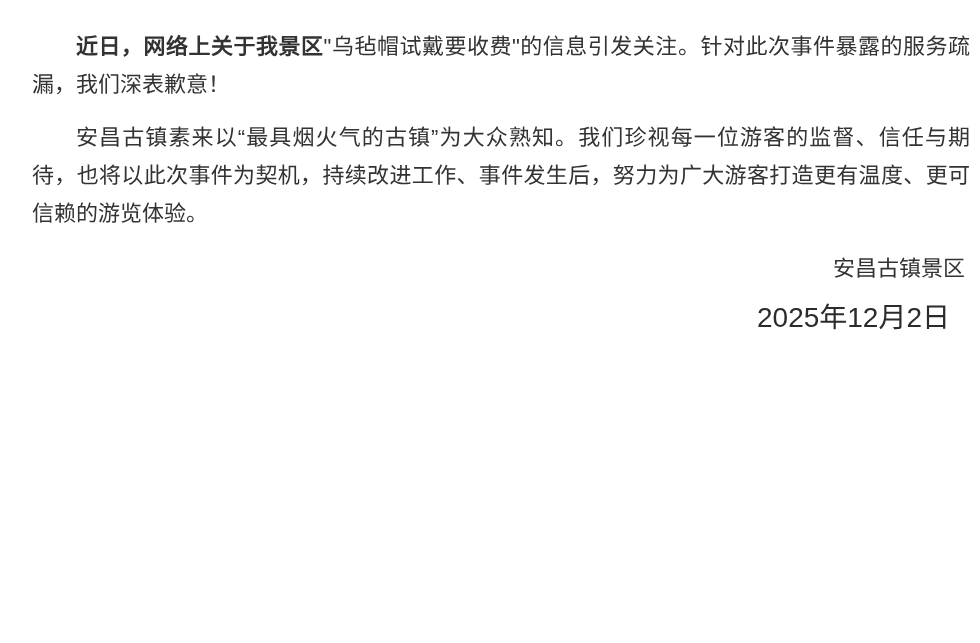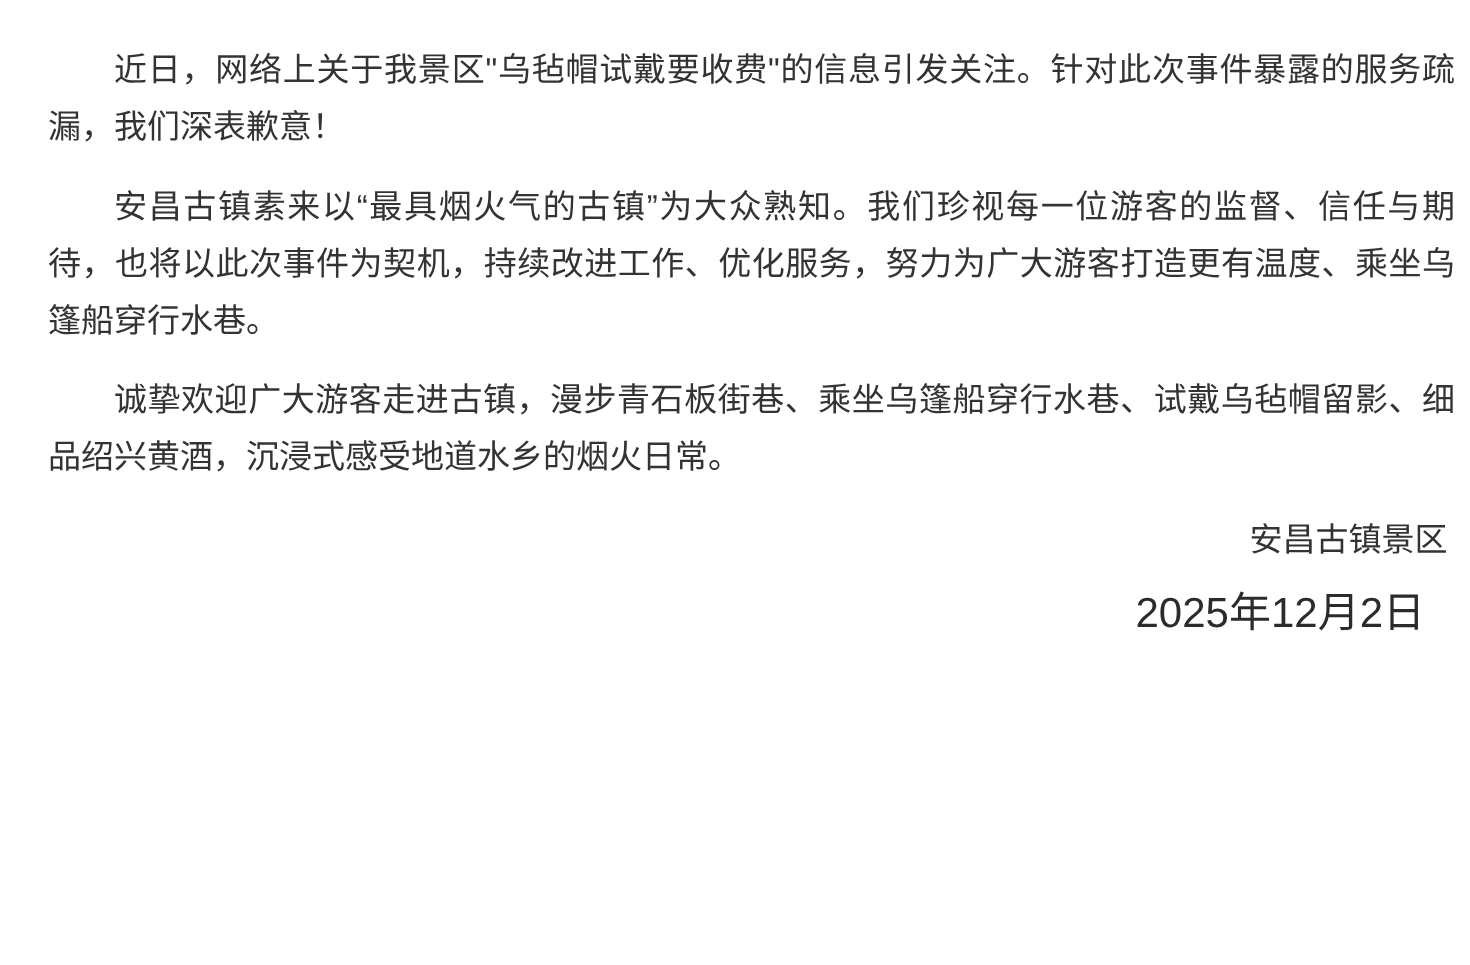--- a/index.html
+++ b/index.html
@@ -24,21 +24,21 @@
     line-height: 38px;
   }
   .para {
     margin: 0 0 15px 0;
     text-indent: 2em;
     text-align: justify;
     text-justify: inter-ideograph;
     word-break: normal;
   }
   .lead-bold {
-    font-weight: 400;
+    font-weight: 700;
   }
   .signature {
     margin-top: 17px;
     text-align: right;
     padding-right: 5px;
     line-height: 38px;
   }
   .date {
     margin-top: 10px;
     text-align: right;
@@ -49,22 +49,21 @@
   }
 </style>
 </head>
 <body>
 
 <div class="page">
 
   <p class="para"><span class="lead-bold">近日，网络上关于我景区</span><span>"乌毡帽试戴要收费"的信息引发关注。针对此次事件暴露的服务疏漏，我们深表歉意！</span></p>
 
 
-  <p class="para">安昌古镇素来以“最具烟火气的古镇”为大众熟知。我们珍视每一位游客的监督、信任与期待，也将以此次事件为契机，持续改进工作、优化服务，努力为广大游客打造更有温度、乘坐乌篷船穿行水巷。</p>
+  <p class="para">安昌古镇素来以“最具烟火气的古镇”为大众熟知。我们珍视每一位游客的监督、信任与期待，也将以此次事件为契机，持续改进工作、事件发生后，努力为广大游客打造更有温度、更可信赖的游览体验。</p>
 
-  <p class="para">诚挚欢迎广大游客走进古镇，漫步青石板街巷、乘坐乌篷船穿行水巷、试戴乌毡帽留影、细品绍兴黄酒，沉浸式感受地道水乡的烟火日常。</p>
 
 
   <div class="signature">安昌古镇景区</div>
 
   <div class="date">2025年12月2日</div>
 
 </div>
 
 </body></html>

